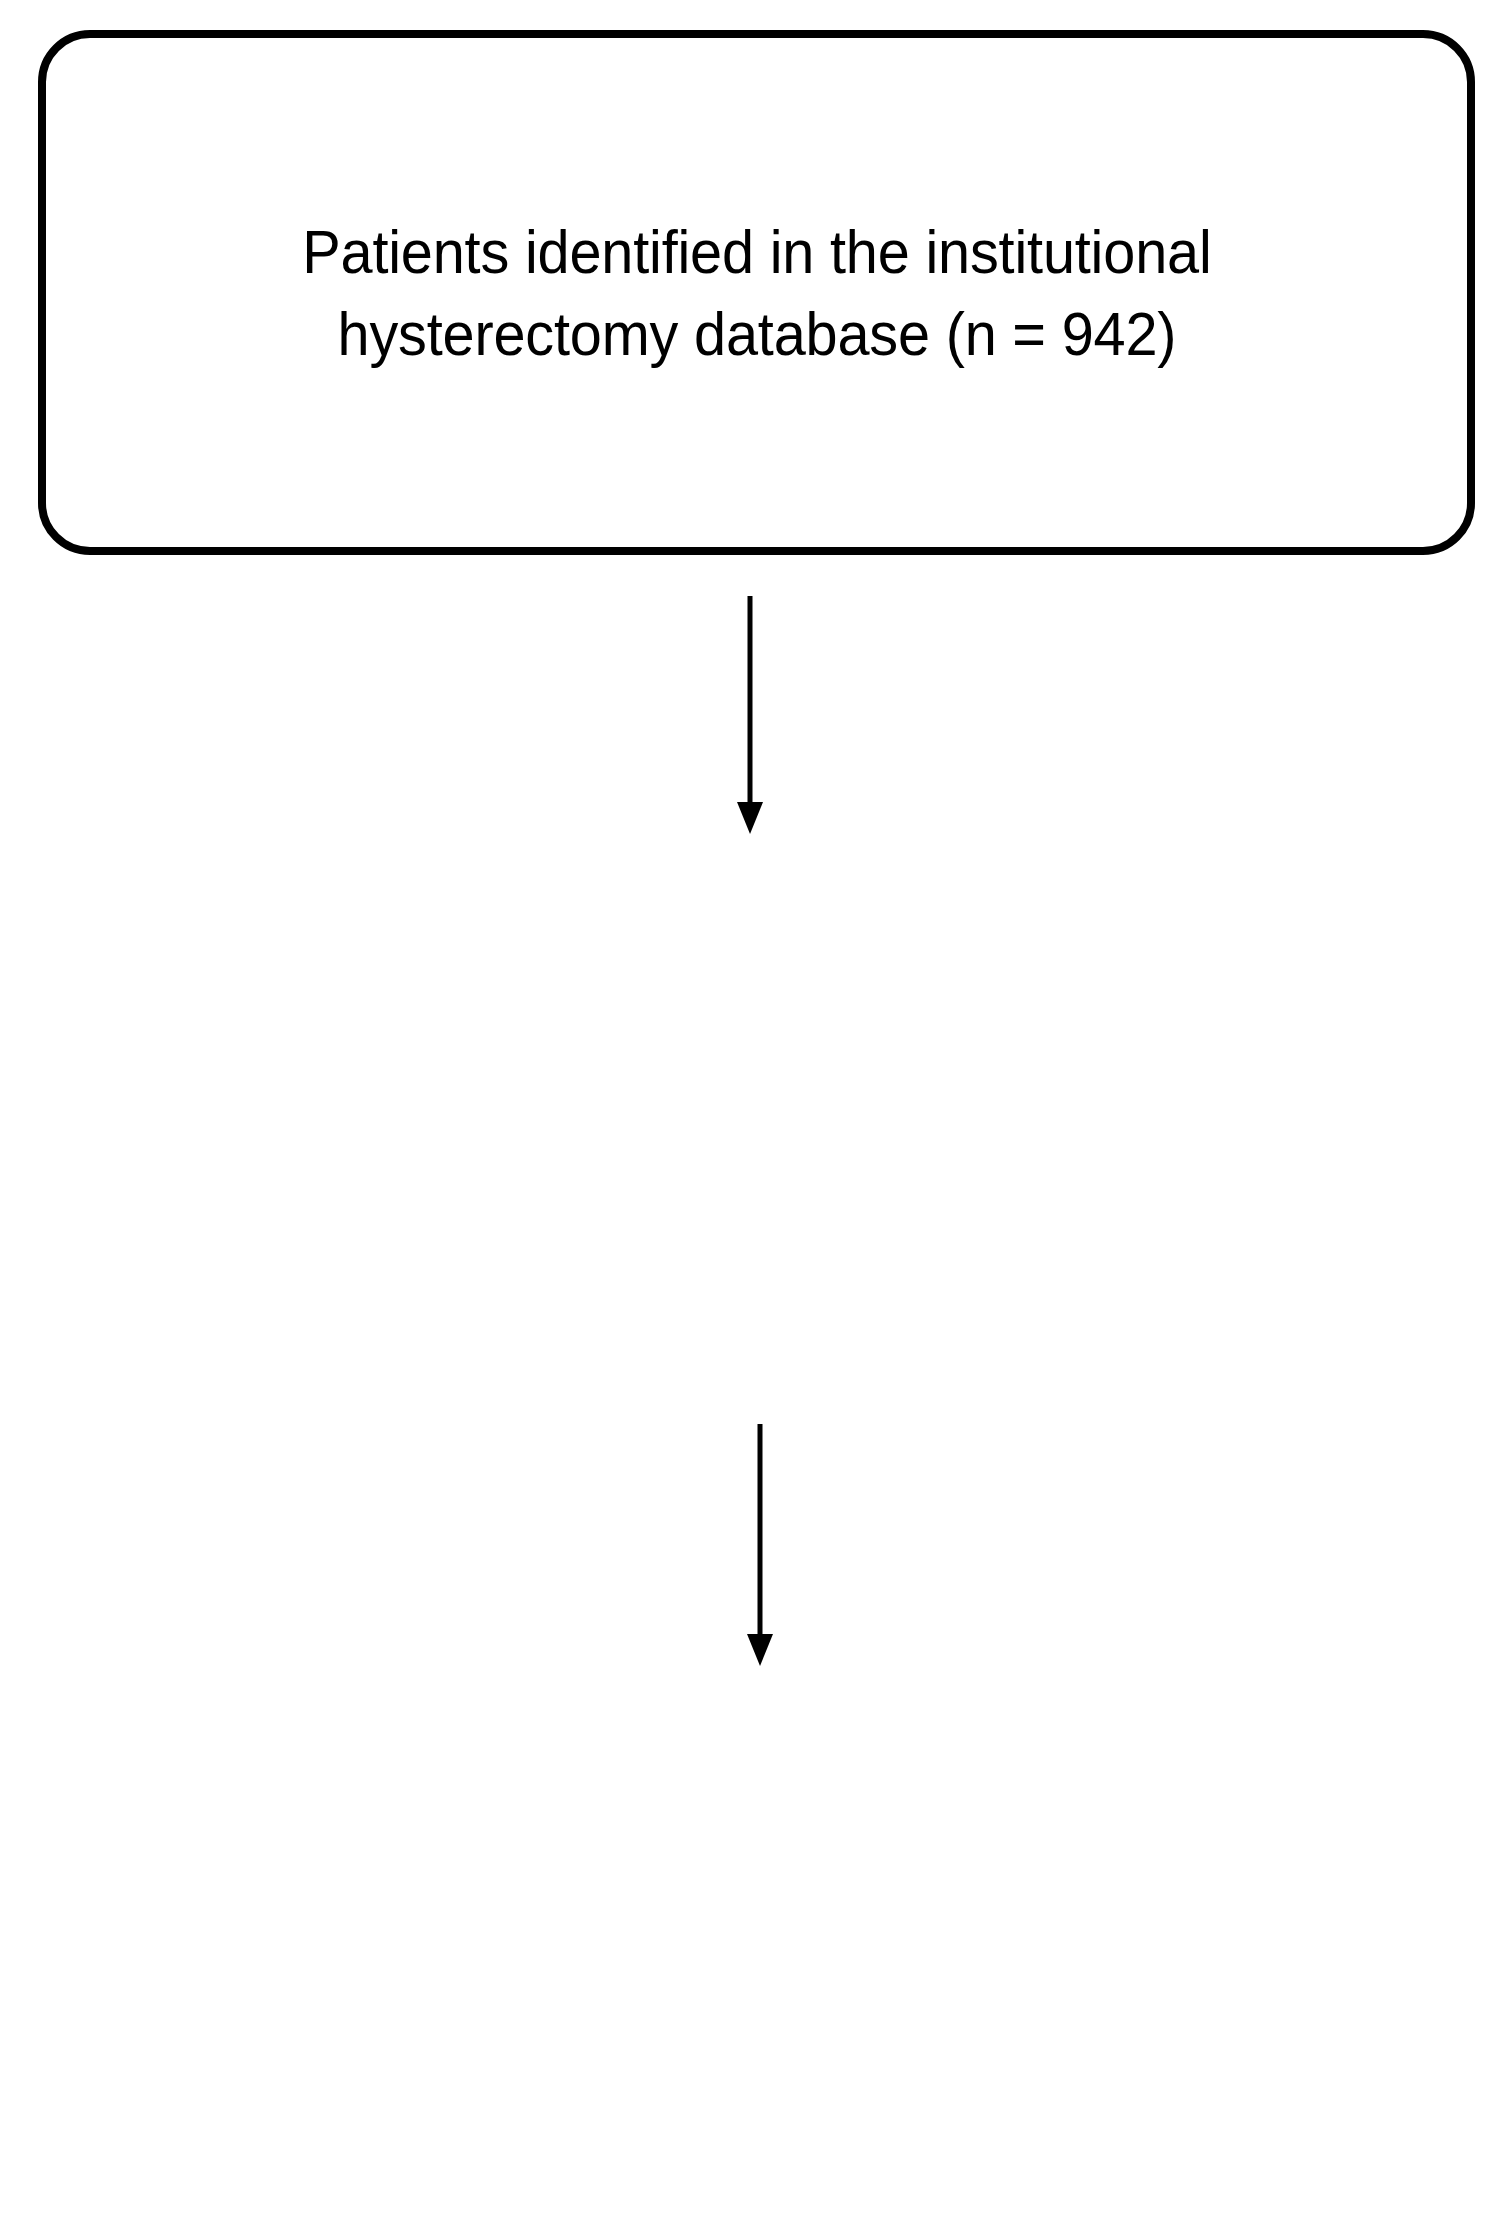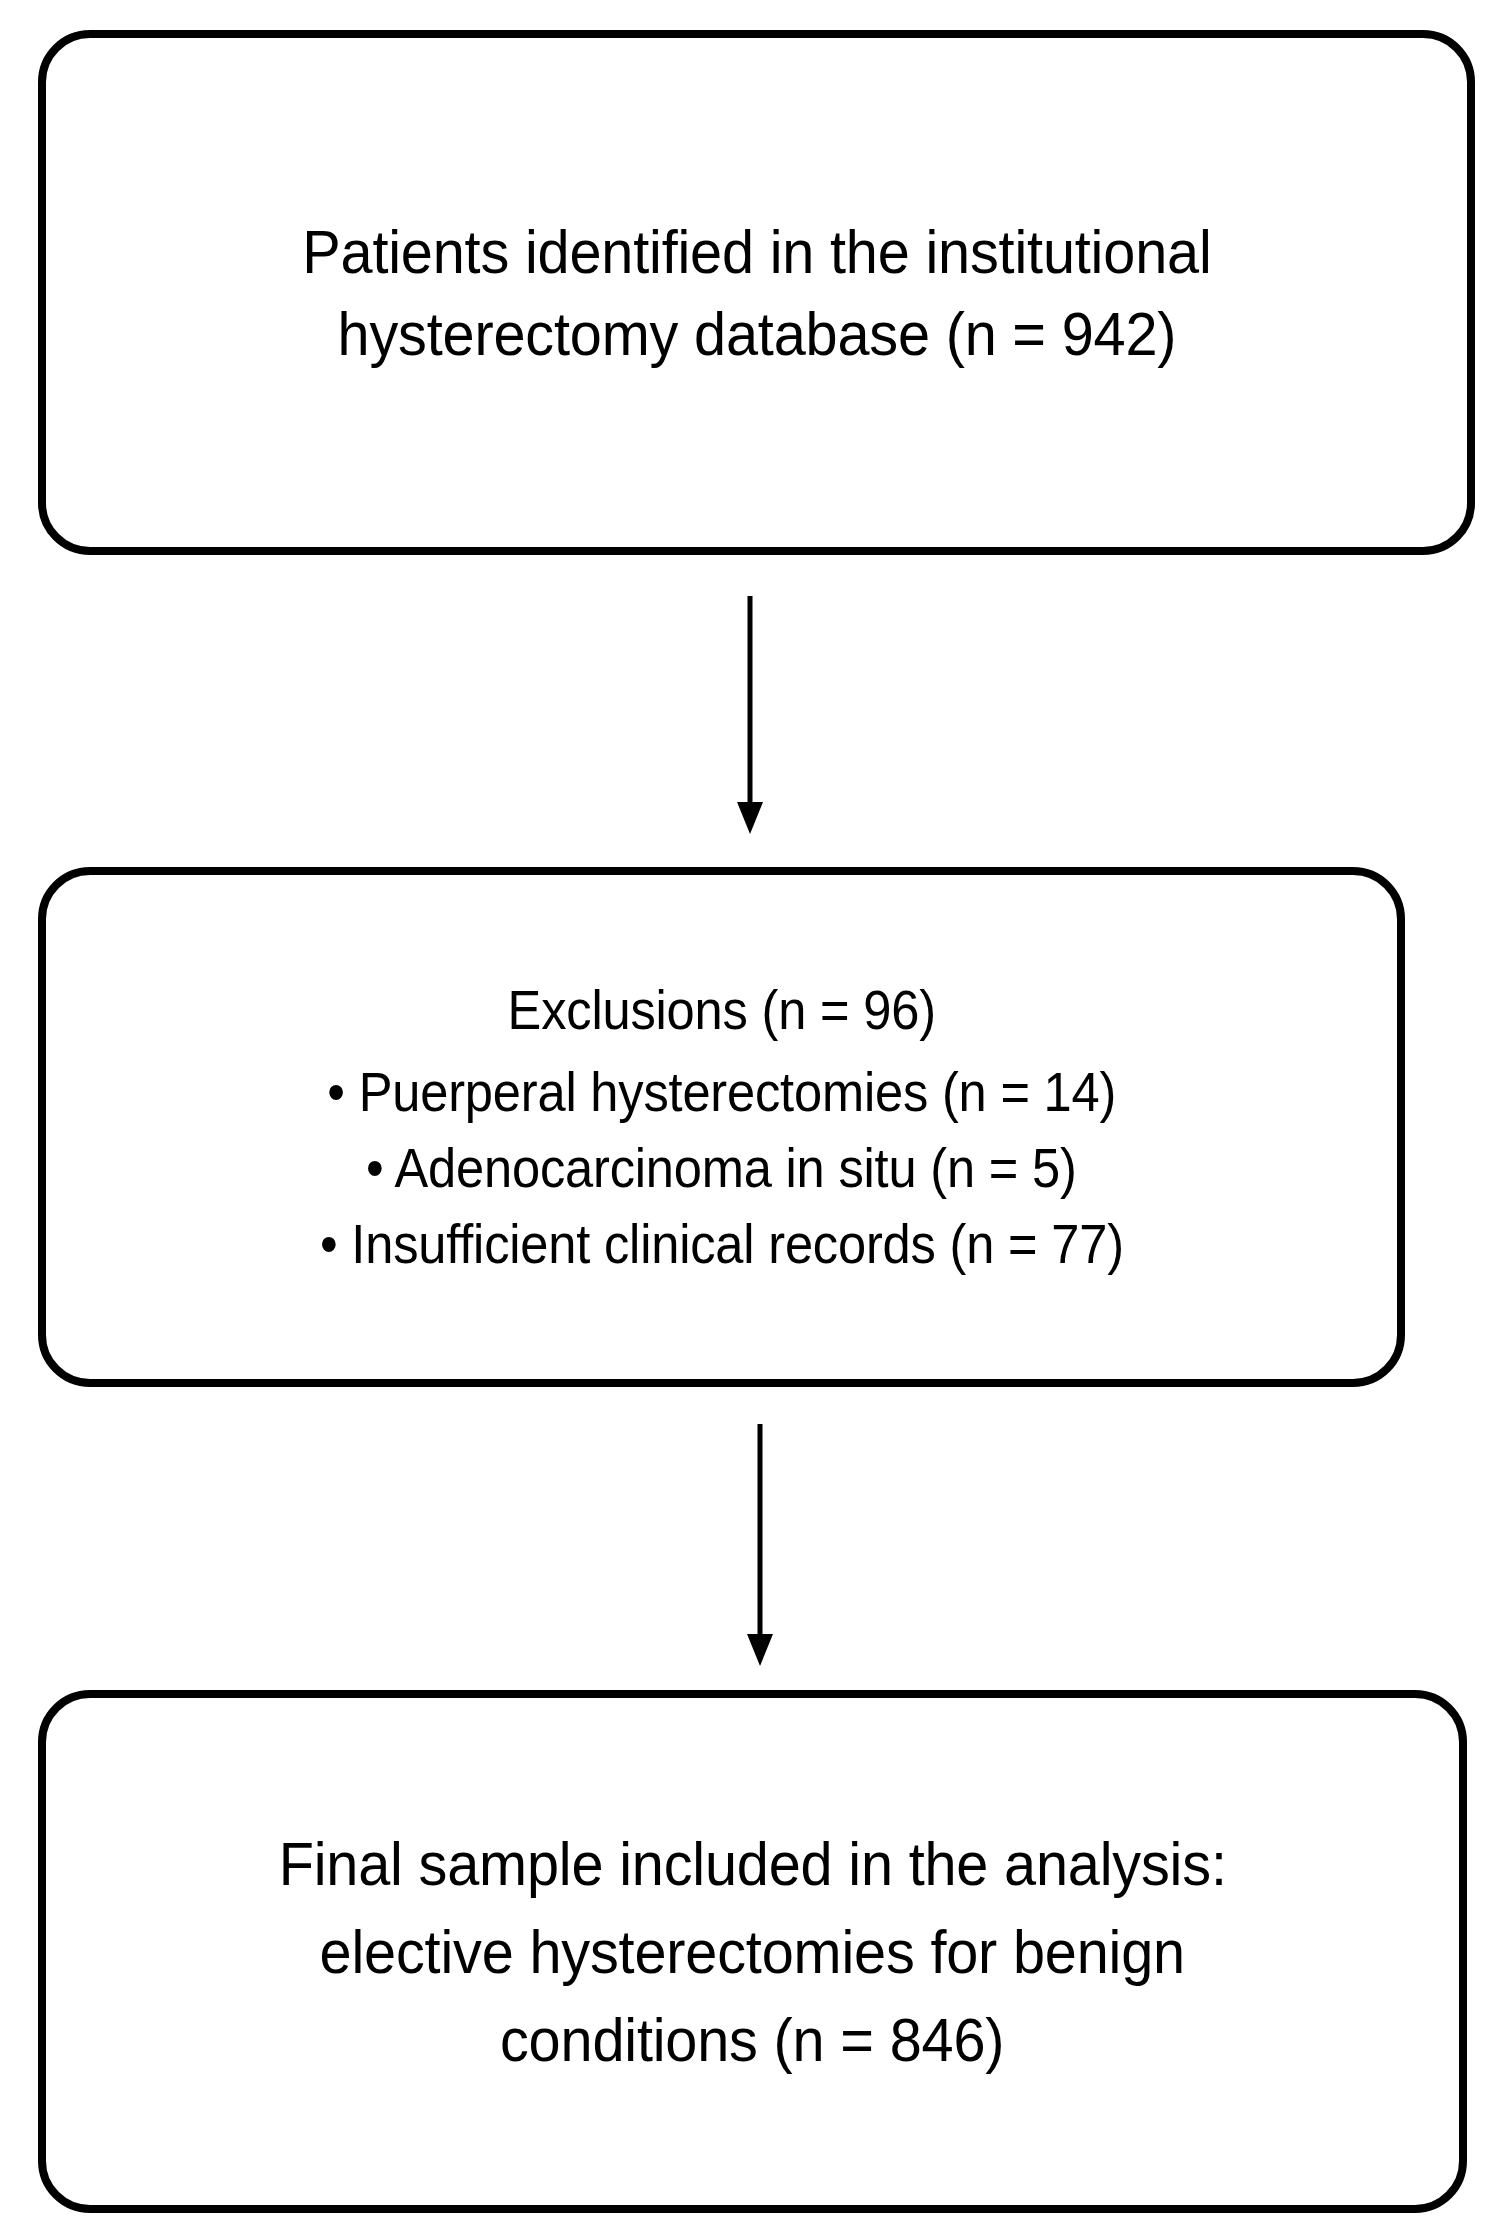--- a/index.html
+++ b/index.html
@@ -127,33 +127,22 @@
     <span class="line">hysterectomy database (n = 942)</span>
   </div>
 
   <div class="connector arrow-one">
     <svg width="40" height="240" viewBox="0 0 40 240" xmlns="http://www.w3.org/2000/svg" aria-hidden="true">
       <line x1="20" y1="0" x2="20" y2="214" stroke="#000000" stroke-width="5"></line>
       <polygon points="20,238 7,206 33,206" fill="#000000"></polygon>
     </svg>
   </div>
 
-  <div class="flow-box box-exclusions">
-    <span class="line line-heading">Exclusions (n = 96)</span>
-    <span class="line">• Puerperal hysterectomies (n = 14)</span>
-    <span class="line">• Adenocarcinoma in situ (n = 5)</span>
-    <span class="line">• Insufficient clinical records (n = 77)</span>
-  </div>
 
   <div class="connector arrow-two">
     <svg width="40" height="244" viewBox="0 0 40 244" xmlns="http://www.w3.org/2000/svg" aria-hidden="true">
       <line x1="20" y1="0" x2="20" y2="218" stroke="#000000" stroke-width="5"></line>
       <polygon points="20,242 7,210 33,210" fill="#000000"></polygon>
     </svg>
   </div>
 
-  <div class="flow-box box-final">
-    <span class="line">Final sample included in the analysis:</span>
-    <span class="line">elective hysterectomies for benign</span>
-    <span class="line">conditions (n = 846)</span>
-  </div>
 
 </div>
 
 </body></html>

